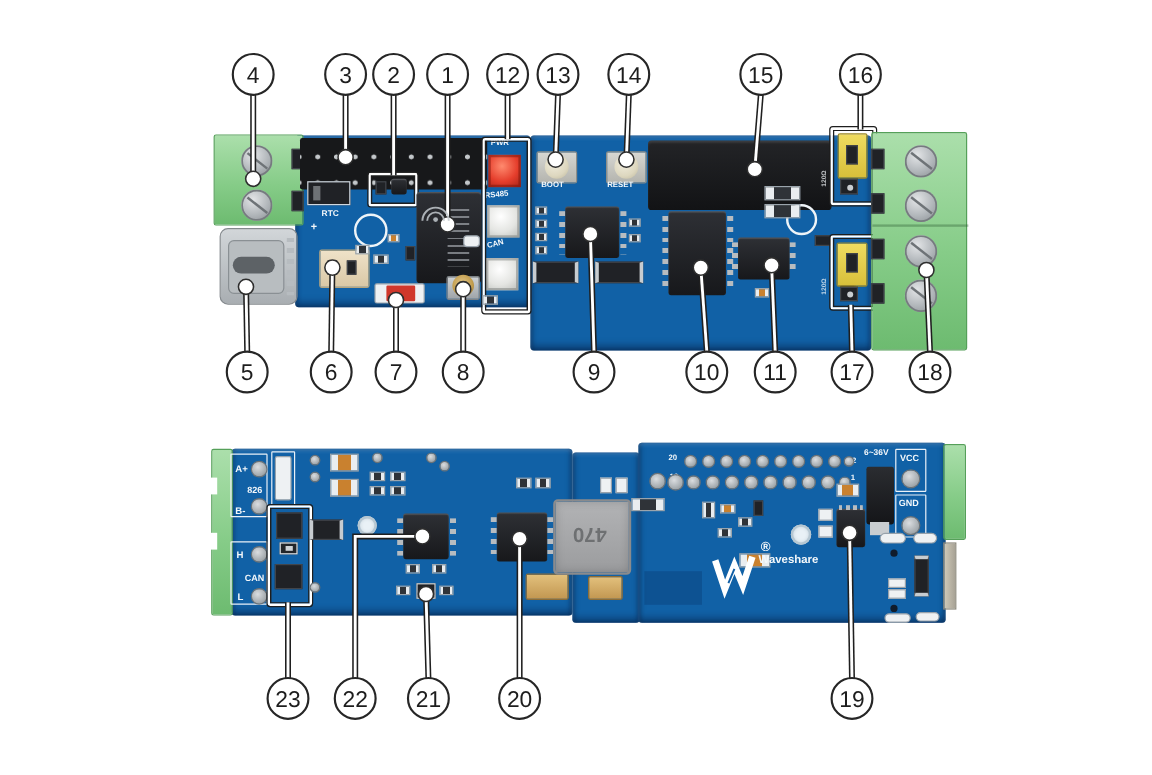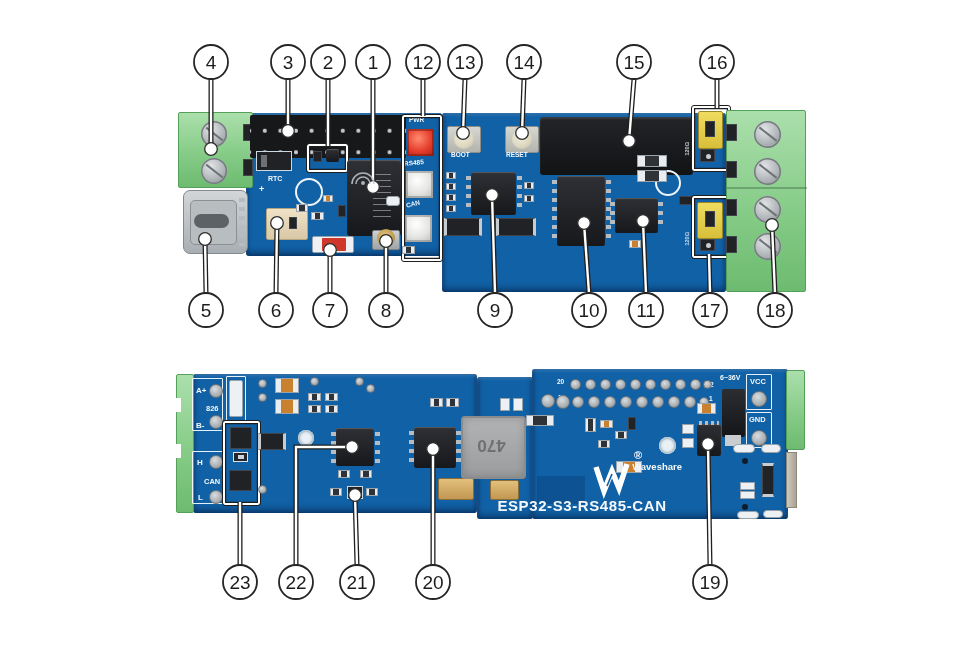--- a/index.html
+++ b/index.html
@@ -288,21 +288,20 @@
   <div class="abs smdw" style="left:761px;top:444px;width:20px;height:9px;border-radius:5px"></div>
   <div class="abs" style="left:742px;top:458px;width:6px;height:6px;border-radius:50%;background:#101c2c"></div>
   <div class="abs smdd" style="left:762px;top:463px;width:12px;height:34px;border-top:3px solid #c7ccd0;border-bottom:3px solid #c7ccd0"></div>
   <div class="abs smdw" style="left:740px;top:482px;width:15px;height:8px"></div>
   <div class="abs smdw" style="left:740px;top:491px;width:15px;height:8px"></div>
   <div class="abs" style="left:742px;top:504px;width:6px;height:6px;border-radius:50%;background:#101c2c"></div>
   <div class="abs smdw" style="left:737px;top:511px;width:22px;height:8px;border-radius:5px"></div>
   <div class="abs smdw" style="left:763px;top:510px;width:20px;height:8px;border-radius:5px"></div>
 
   <div class="abs slabel" style="left:618px;top:462px;width:64px;text-align:right;font-size:9.5px">Waveshare</div>
-  <div class="abs slabel" style="left:482px;top:498px;width:200px;text-align:center;font-size:15px;letter-spacing:.6px">ESP32-S3-RS485-CAN</div>
 
   <svg class="callout-layer" width="960" height="646" viewBox="0 0 960 646">
     <defs>
       <path id="ln4" d="M211 79 V149"></path>
         <path id="ln3" d="M288 79 V131"></path>
       <path id="ln2" d="M328 79 V146"></path>
         <path id="ln1" d="M373 79 V187"></path>
       <path id="ln12" d="M423 79 V116"></path>
         <path id="ln13" d="M465 79 L463 133"></path>
       <path id="ln14" d="M524 79 L522 133"></path>

